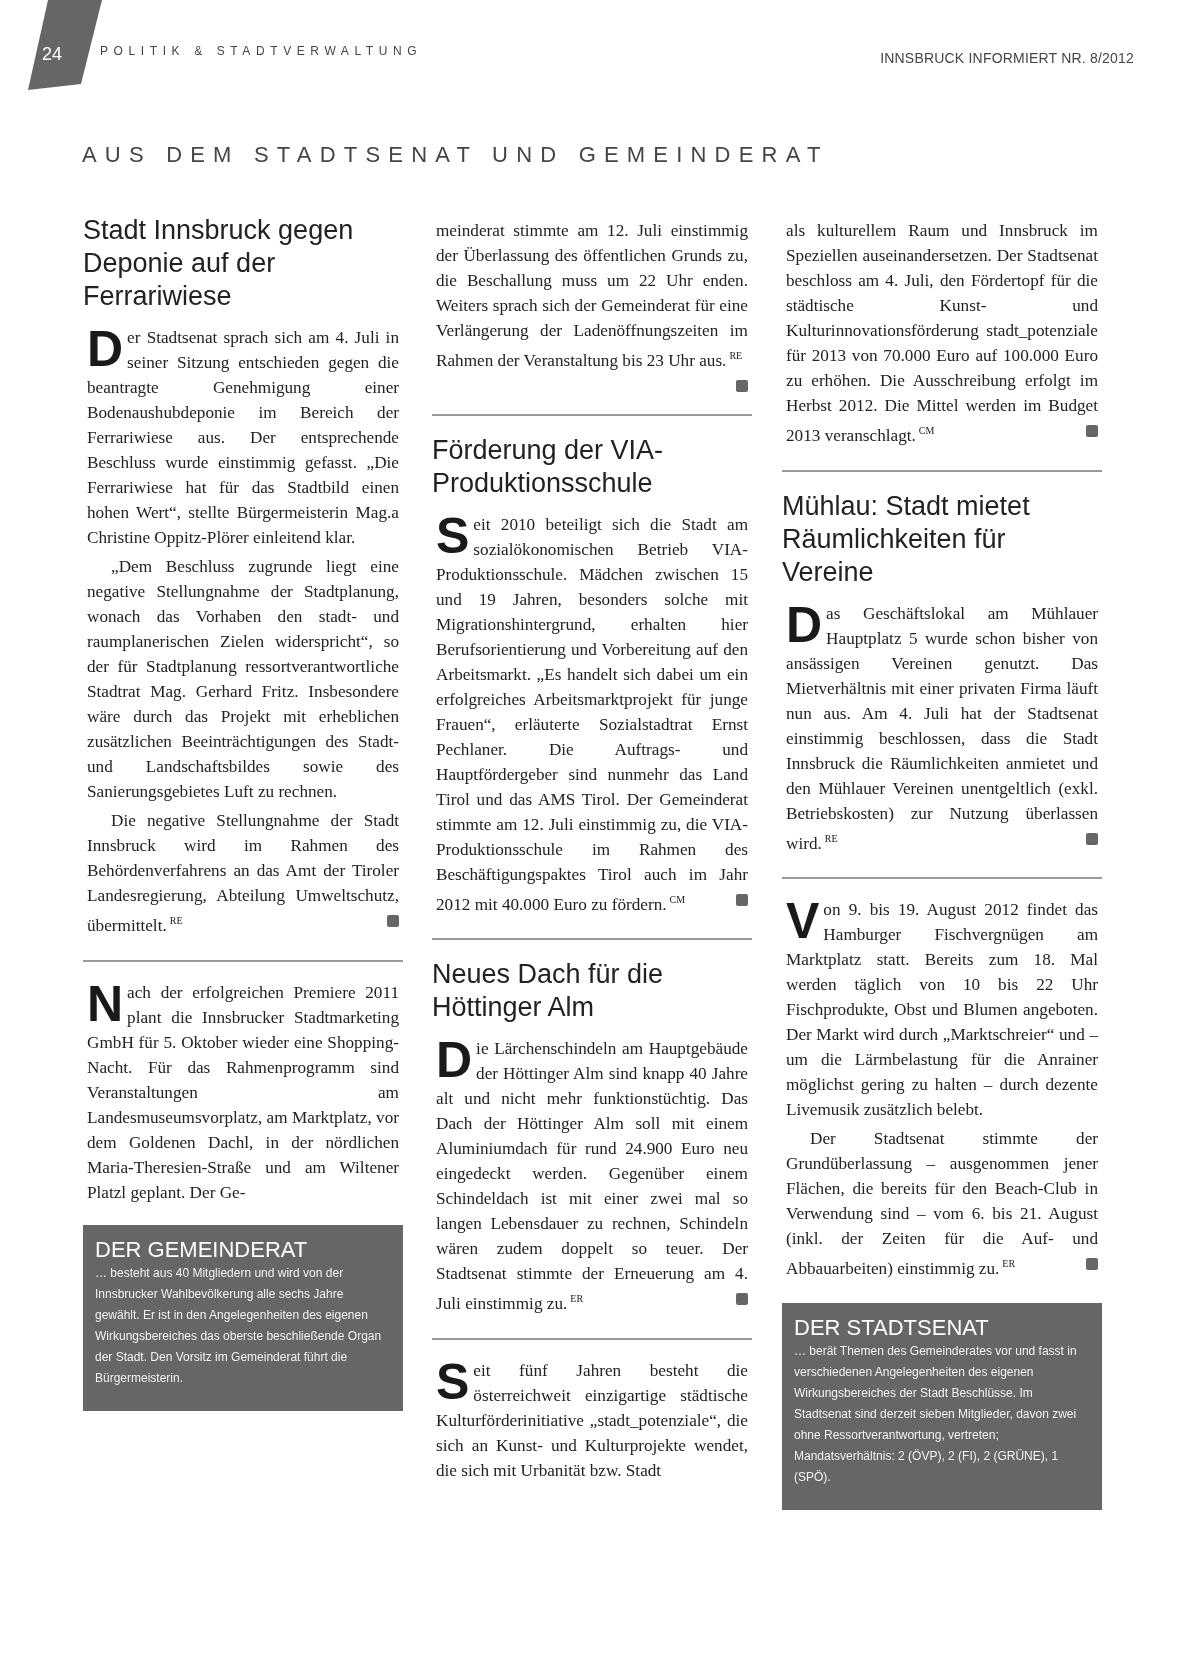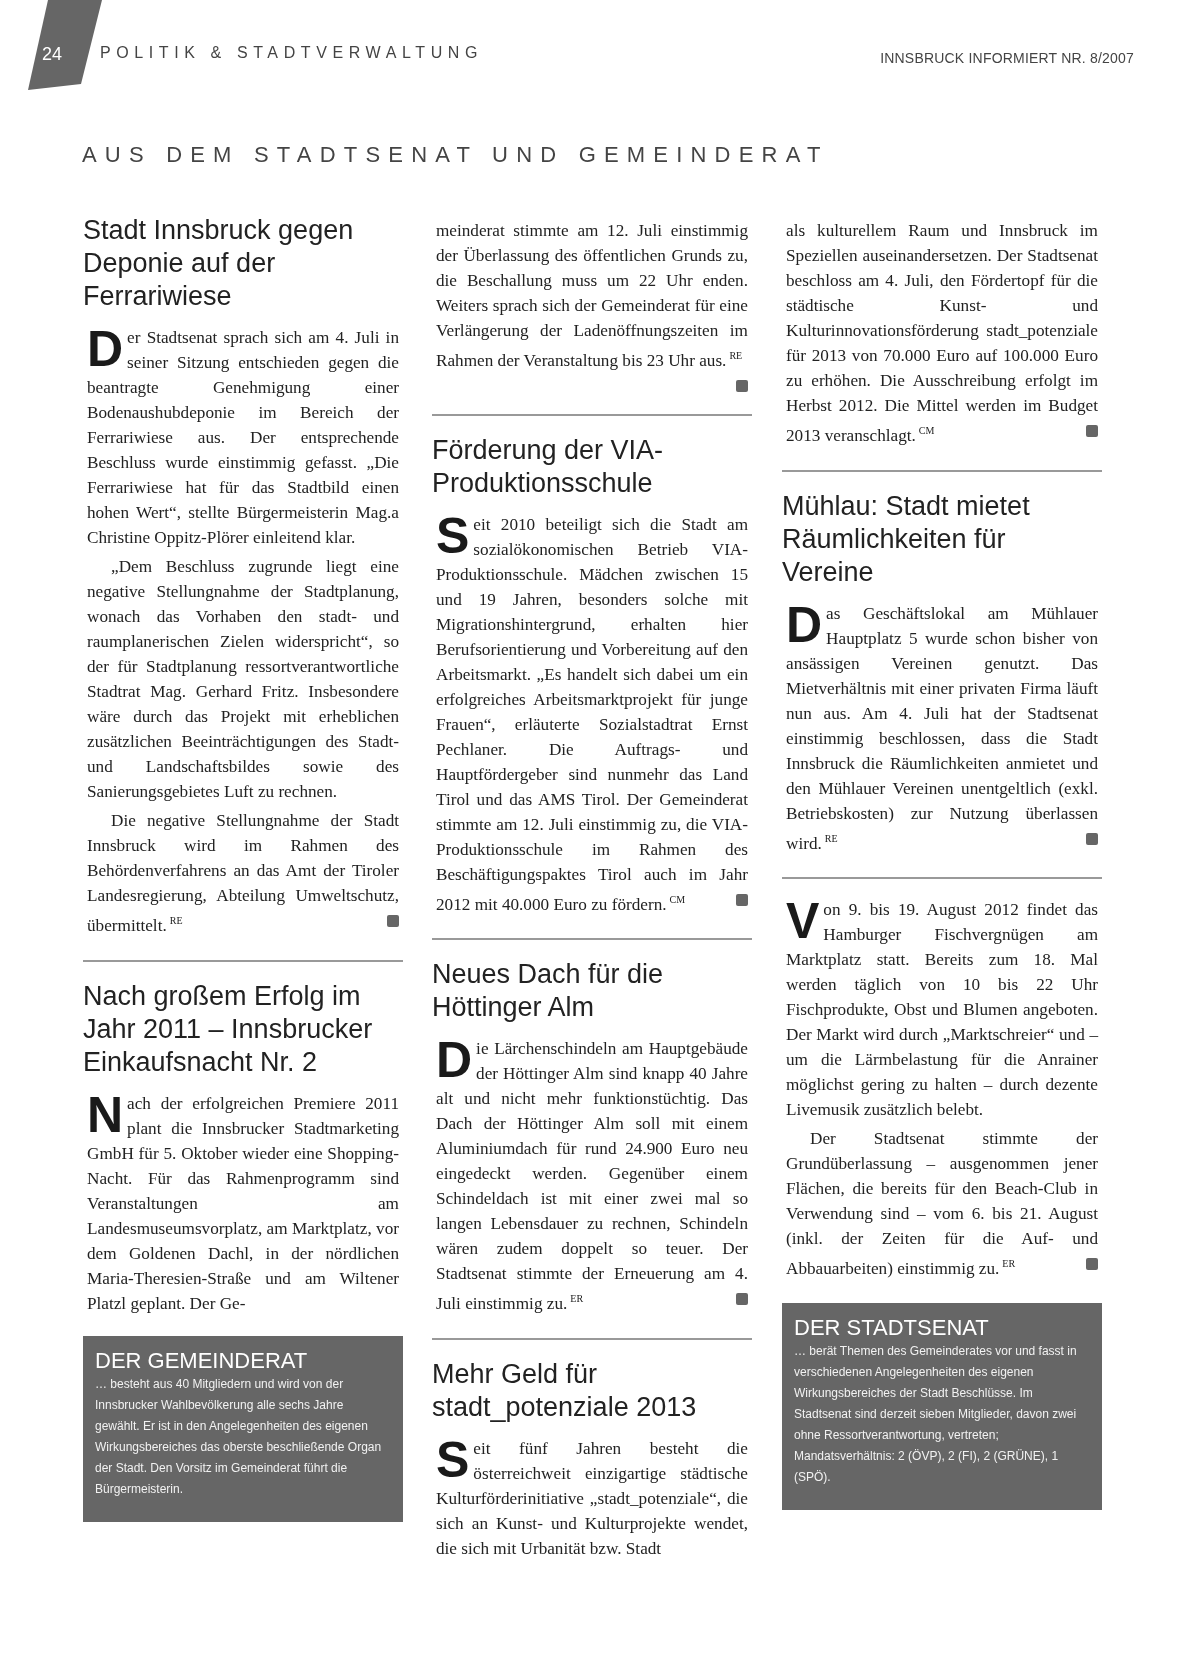--- a/index.html
+++ b/index.html
@@ -1,19 +1,19 @@
 <!DOCTYPE html>
 <html><head>
 <meta charset="utf-8">
 <style>
   html, body { margin: 0; padding: 0; background: #ffffff; }
   body { width: 1181px; height: 1654px; position: relative; overflow: hidden; color: #2a2a2a; }
   .tab { position: absolute; left: 26px; top: 0; width: 76px; height: 90px; }
   .page-num { position: absolute; left: 42px; top: 44px; color: #ffffff; font-family: "Liberation Sans", sans-serif; font-size: 18px; text-align: center; }
-  .section { position: absolute; left: 100px; top: 44px; font-family: "Liberation Sans", sans-serif; font-size: 16px; letter-spacing: 5.6px; color: #444; }
+  .section { position: absolute; left: 100px; top: 44px; font-family: "Liberation Sans", sans-serif; font-size: 12px; letter-spacing: 5.6px; color: #444; }
   .issue { position: absolute; right: 47px; top: 50px; font-family: "Liberation Sans", sans-serif; font-size: 14px; color: #444; letter-spacing: 0.2px; }
   .subhead { position: absolute; left: 82px; top: 142px; font-family: "Liberation Sans", sans-serif; font-size: 22px; letter-spacing: 8.2px; color: #444; }
   .col { position: absolute; top: 214px; width: 320px; }
   .col1 { left: 83px; }
   .col2 { left: 432px; }
   .col3 { left: 782px; }
   h2 { margin: 0 0 12px 0; font-family: "Liberation Sans", sans-serif; font-weight: normal; font-size: 27px; line-height: 33px; color: #222; }
   p { margin: 4px; font-family: "Liberation Serif", serif; font-size: 17.2px; line-height: 25px; text-align: justify; color: #222; hyphens: manual; }
   p.indent { text-indent: 24px; }
   .drop { float: left; font-family: "Liberation Sans", sans-serif; font-weight: bold; font-size: 50px; line-height: 42px; margin: 3px 4px 0 0; color: #1a1a1a; }
@@ -26,33 +26,32 @@
   .box .box-body { font-size: 12px; line-height: 21px; color: #f2f2f2; }
 </style>
 </head>
 <body>
 
 <svg class="tab" viewBox="0 0 76 90">
   <polygon points="22,0 76,0 55,84 2,90" fill="#666666"></polygon>
 </svg>
 <div class="page-num">24</div>
 <div class="section">POLITIK &amp; STADTVERWALTUNG</div>
-<div class="issue">INNSBRUCK INFORMIERT NR. 8/2007</div>
+<div class="issue">INNSBRUCK INFORMIERT NR. 8/2012</div>
 <div class="subhead">AUS DEM STADTSENAT UND GEMEINDERAT</div>
 
 <div class="col col1">
   <article>
     <h2>Stadt Innsbruck gegen Deponie auf der Ferrariwiese</h2>
     <p><span class="drop">D</span><span>er Stadtsenat sprach sich am 4. Juli in seiner Sitzung entschieden gegen die beantragte Genehmigung einer Bodenaushubdeponie im Bereich der Ferrariwiese aus. Der entsprechende Beschluss wurde einstimmig gefasst. „Die Ferrariwiese hat für das Stadtbild einen hohen Wert“, stellte Bürgermeisterin Mag.a Christine Oppitz-Plörer einleitend klar.</span></p>
     <p class="indent">„Dem Beschluss zugrunde liegt eine negative Stellungnahme der Stadtplanung, wonach das Vorhaben den stadt- und raumplanerischen Zielen widerspricht“, so der für Stadtplanung ressortverantwortliche Stadtrat Mag. Gerhard Fritz. Insbesondere wäre durch das Projekt mit erheblichen zusätzlichen Beeinträchtigungen des Stadt- und Landschaftsbildes sowie des Sanierungsgebietes Luft zu rechnen.</p>
     <p class="indent clearfix"><span>Die negative Stellungnahme der Stadt Innsbruck wird im Rahmen des Behördenverfahrens an das Amt der Tiroler Landesregierung, Abteilung Umweltschutz, übermittelt.</span><span class="sig">RE</span><span class="end-square"></span></p>
   </article>
   <hr class="rule">
   <article>
-    <h2>Nach großem Erfolg im Jahr 2011 – Innsbrucker Einkaufsnacht Nr. 2</h2>
     <p><span class="drop">N</span><span>ach der erfolgreichen Premiere 2011 plant die Innsbrucker Stadtmarketing GmbH für 5. Oktober wieder eine Shopping-Nacht. Für das Rahmenprogramm sind Veranstaltungen am Landesmuseumsvorplatz, am Marktplatz, vor dem Goldenen Dachl, in der nördlichen Maria-Theresien-Straße und am Wiltener Platzl geplant. Der Ge-</span></p>
   </article>
   <div class="box" style="margin-top:20px;">
     <h3>DER GEMEINDERAT</h3>
     <div class="box-body">… besteht aus 40 Mitgliedern und wird von der Innsbrucker Wahlbevölkerung alle sechs Jahre gewählt. Er ist in den Angelegenheiten des eigenen Wirkungsbereiches das oberste beschließende Organ der Stadt. Den Vorsitz im Gemeinderat führt die Bürgermeisterin.</div>
   </div>
 </div>
 
 <div class="col col2">
   <article>
@@ -63,21 +62,20 @@
     <h2>Förderung der VIA-Produktionsschule</h2>
     <p class="clearfix"><span class="drop">S</span><span>eit 2010 beteiligt sich die Stadt am sozialökonomischen Betrieb VIA-Produktionsschule. Mädchen zwischen 15 und 19 Jahren, besonders solche mit Migrationshintergrund, erhalten hier Berufsorientierung und Vorbereitung auf den Arbeitsmarkt. „Es handelt sich dabei um ein erfolgreiches Arbeitsmarktprojekt für junge Frauen“, erläuterte Sozialstadtrat Ernst Pechlaner. Die Auftrags- und Hauptfördergeber sind nunmehr das Land Tirol und das AMS Tirol. Der Gemeinderat stimmte am 12. Juli einstimmig zu, die VIA-Produktionsschule im Rahmen des Beschäftigungspaktes Tirol auch im Jahr 2012 mit 40.000 Euro zu fördern.</span><span class="sig">CM</span><span class="end-square"></span></p>
   </article>
   <hr class="rule">
   <article>
     <h2>Neues Dach für die Höttinger Alm</h2>
     <p class="clearfix"><span class="drop">D</span><span>ie Lärchenschindeln am Hauptgebäude der Höttinger Alm sind knapp 40 Jahre alt und nicht mehr funktionstüchtig. Das Dach der Höttinger Alm soll mit einem Aluminiumdach für rund 24.900 Euro neu eingedeckt werden. Gegenüber einem Schindeldach ist mit einer zwei mal so langen Lebensdauer zu rechnen, Schindeln wären zudem doppelt so teuer. Der Stadtsenat stimmte der Erneuerung am 4. Juli einstimmig zu.</span><span class="sig">ER</span><span class="end-square"></span></p>
   </article>
   <hr class="rule">
   <article>
-    <h2>Mehr Geld für stadt_potenziale 2013</h2>
     <p><span class="drop">S</span><span>eit fünf Jahren besteht die österreichweit einzigartige städtische Kulturförderinitiative „stadt_potenziale“, die sich an Kunst- und Kulturprojekte wendet, die sich mit Urbanität bzw. Stadt</span></p>
   </article>
 </div>
 
 <div class="col col3">
   <article>
     <p class="clearfix"><span>als kulturellem Raum und Innsbruck im Speziellen auseinandersetzen. Der Stadtsenat beschloss am 4. Juli, den Fördertopf für die städtische Kunst- und Kulturinnovationsförderung stadt_potenziale für 2013 von 70.000 Euro auf 100.000 Euro zu erhöhen. Die Ausschreibung erfolgt im Herbst 2012. Die Mittel werden im Budget 2013 veranschlagt.</span><span class="sig">CM</span><span class="end-square"></span></p>
   </article>
   <hr class="rule">
   <article>

